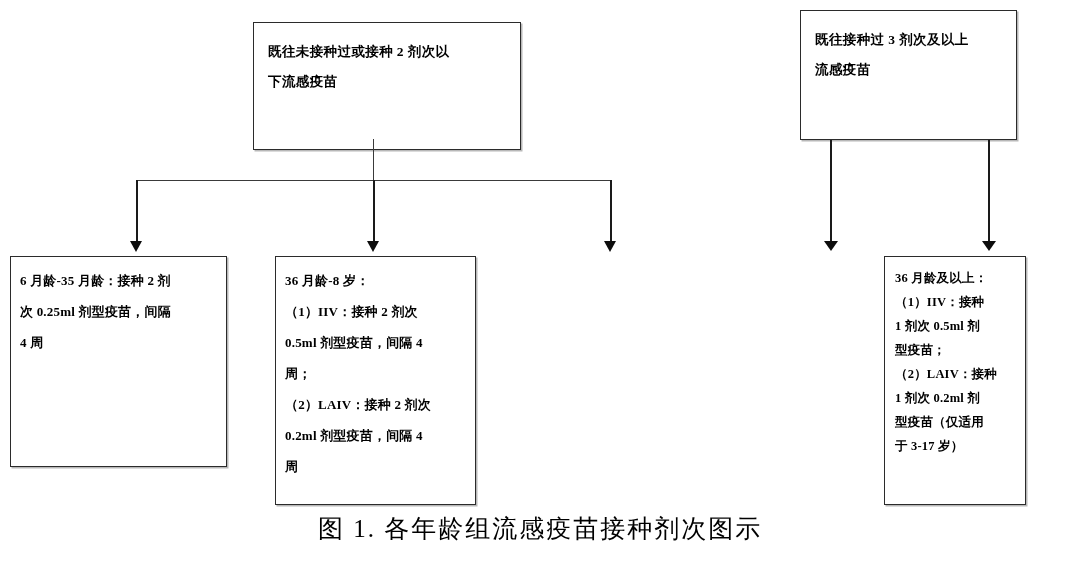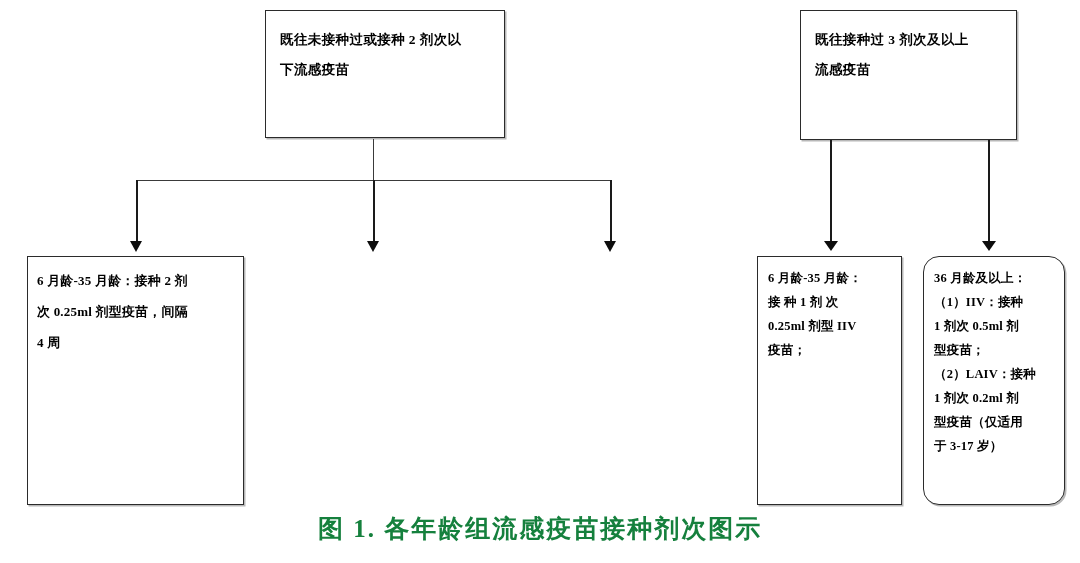--- a/index.html
+++ b/index.html
@@ -91,76 +91,79 @@
   }
 
   
   #caption {
     position: absolute;
     left: 0;
     top: 512px;
     width: 1080px;
     text-align: center;
     font-family: "Liberation Serif", "DejaVu Serif", serif;
-    font-weight: bold;
+    font-weight: normal;
     font-size: 25px;
     letter-spacing: 2px;
-    color: #15803d;
+    color: #000000;
   }
 </style>
 </head>
 <body>
 
 <div id="canvas">
 
-  <div class="box box-top" style="left:253px; top:10px; width:240px; height:128px;margin-left:12px;">
+  <div class="box box-top" style="left:253px; top:22px; width:268px; height:128px;">
     <div class="box-text">既往未接种过或接种 2 剂次以
 下流感疫苗</div>
   </div>
 
   <div class="vline-thin" style="left:373px; top:139px; height:42px;"></div>
 
   <div class="hline" style="left:136px; top:180px; width:475px;"></div>
 
   <div class="vline" style="left:136px; top:180px; height:62px;"></div>
   <div class="arrowhead" style="left:130px; top:241px;"></div>
 
   <div class="vline" style="left:373px; top:180px; height:62px;"></div>
   <div class="arrowhead" style="left:367px; top:241px;"></div>
 
   <div class="vline" style="left:610px; top:180px; height:62px;"></div>
   <div class="arrowhead" style="left:604px; top:241px;"></div>
 
-  <div class="box box-leaf" style="left:27px; top:256px; width:217px; height:249px;">
+  <div class="box box-leaf" style="left:10px; top:256px; width:217px; height:211px;">
     <div class="box-text">6 月龄-35 月龄：接种 2 剂
 次 0.25ml 剂型疫苗，间隔
 4 周</div>
   </div>
 
+  <div class="box box-leaf" style="left:275px; top:256px; width:201px; height:249px;">
+    <div class="box-text">36 月龄-8 岁：
+（1）IIV：接种 2 剂次
+0.5ml 剂型疫苗，间隔 4
+周；
+（2）LAIV：接种 2 剂次
+0.2ml 剂型疫苗，间隔 4
+周</div>
+  </div>
 
 
   <div class="box box-top" style="left:800px; top:10px; width:217px; height:130px;">
     <div class="box-text">既往接种过 3 剂次及以上
 流感疫苗</div>
   </div>
 
   <div class="vline" style="left:830px; top:140px; height:102px;"></div>
   <div class="arrowhead fat" style="left:824px; top:241px;"></div>
 
   <div class="vline" style="left:988px; top:140px; height:102px;"></div>
   <div class="arrowhead fat" style="left:982px; top:241px;"></div>
 
-  <div class="box box-leaf narrow" style="left:757px; top:256px; width:145px; height:249px;">
-    <div class="box-text">6 月龄-35 月龄：
-接 种 1 剂 次
-0.25ml 剂型 IIV
-疫苗；</div>
-  </div>
 
-  <div class="box box-leaf narrow" style="left:923px; top:256px; width:142px; height:249px;border-radius:16px;">
+  <div class="box box-leaf narrow" style="left:884px; top:256px; width:142px; height:249px;">
     <div class="box-text">36 月龄及以上：
 （1）IIV：接种
 1 剂次 0.5ml 剂
 型疫苗；
 （2）LAIV：接种
 1 剂次 0.2ml 剂
 型疫苗（仅适用
 于 3-17 岁）</div>
   </div>
 

